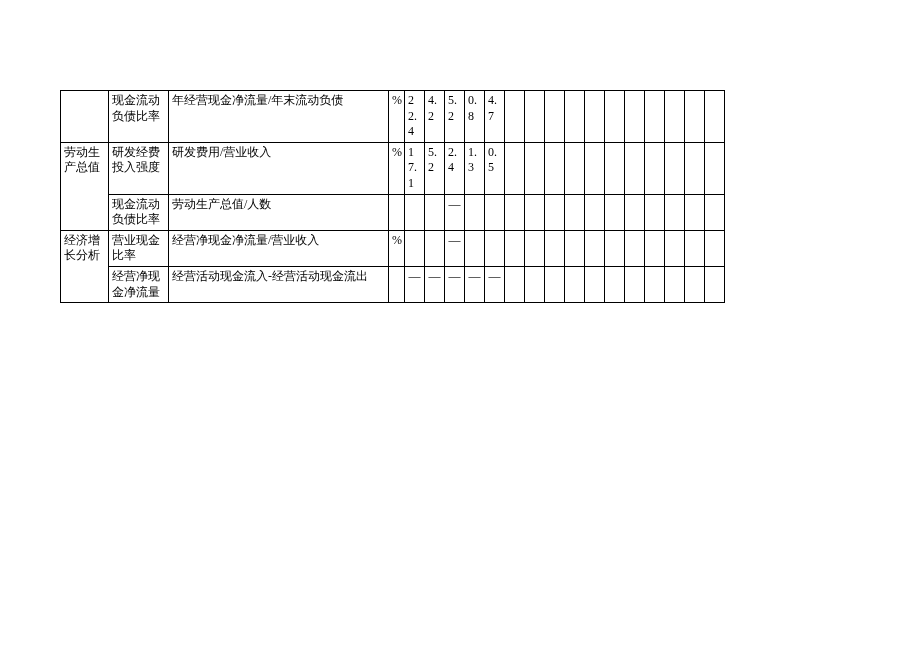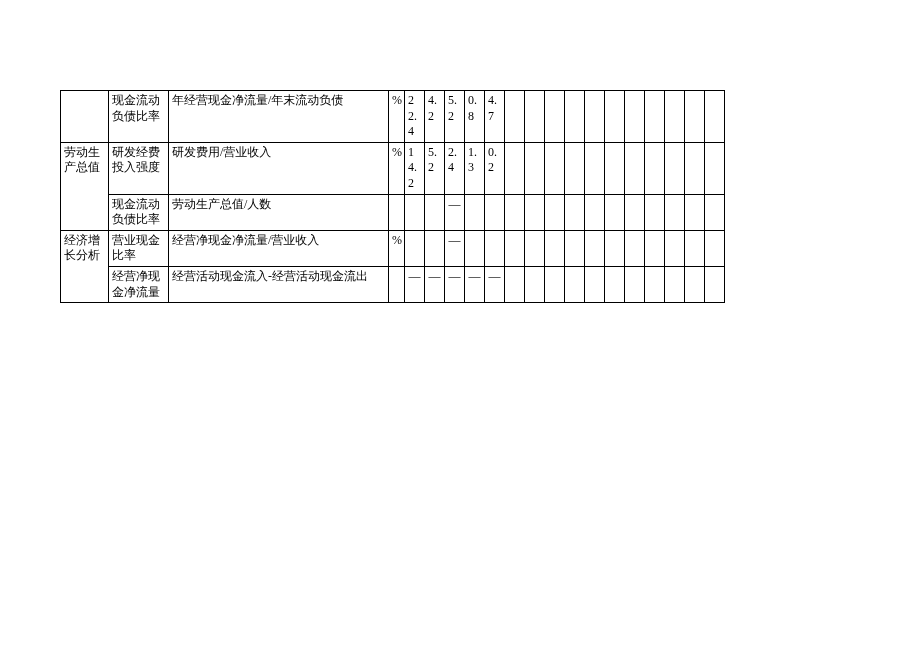--- a/index.html
+++ b/index.html
@@ -88,25 +88,25 @@
         <td></td>
         <td></td>
         <td></td>
       </tr>
 
       <tr>
         <td rowspan="2">劳动生产总值</td>
         <td>研发经费投入强度</td>
         <td>研发费用/营业收入</td>
         <td>%</td>
-        <td>14.2</td>
+        <td>17.1</td>
         <td>5.2</td>
         <td>2.4</td>
         <td>1.3</td>
-        <td>0.2</td>
+        <td>0.5</td>
         <td></td>
         <td></td>
         <td></td>
         <td></td>
         <td></td>
         <td></td>
         <td></td>
         <td></td>
         <td></td>
         <td></td>

